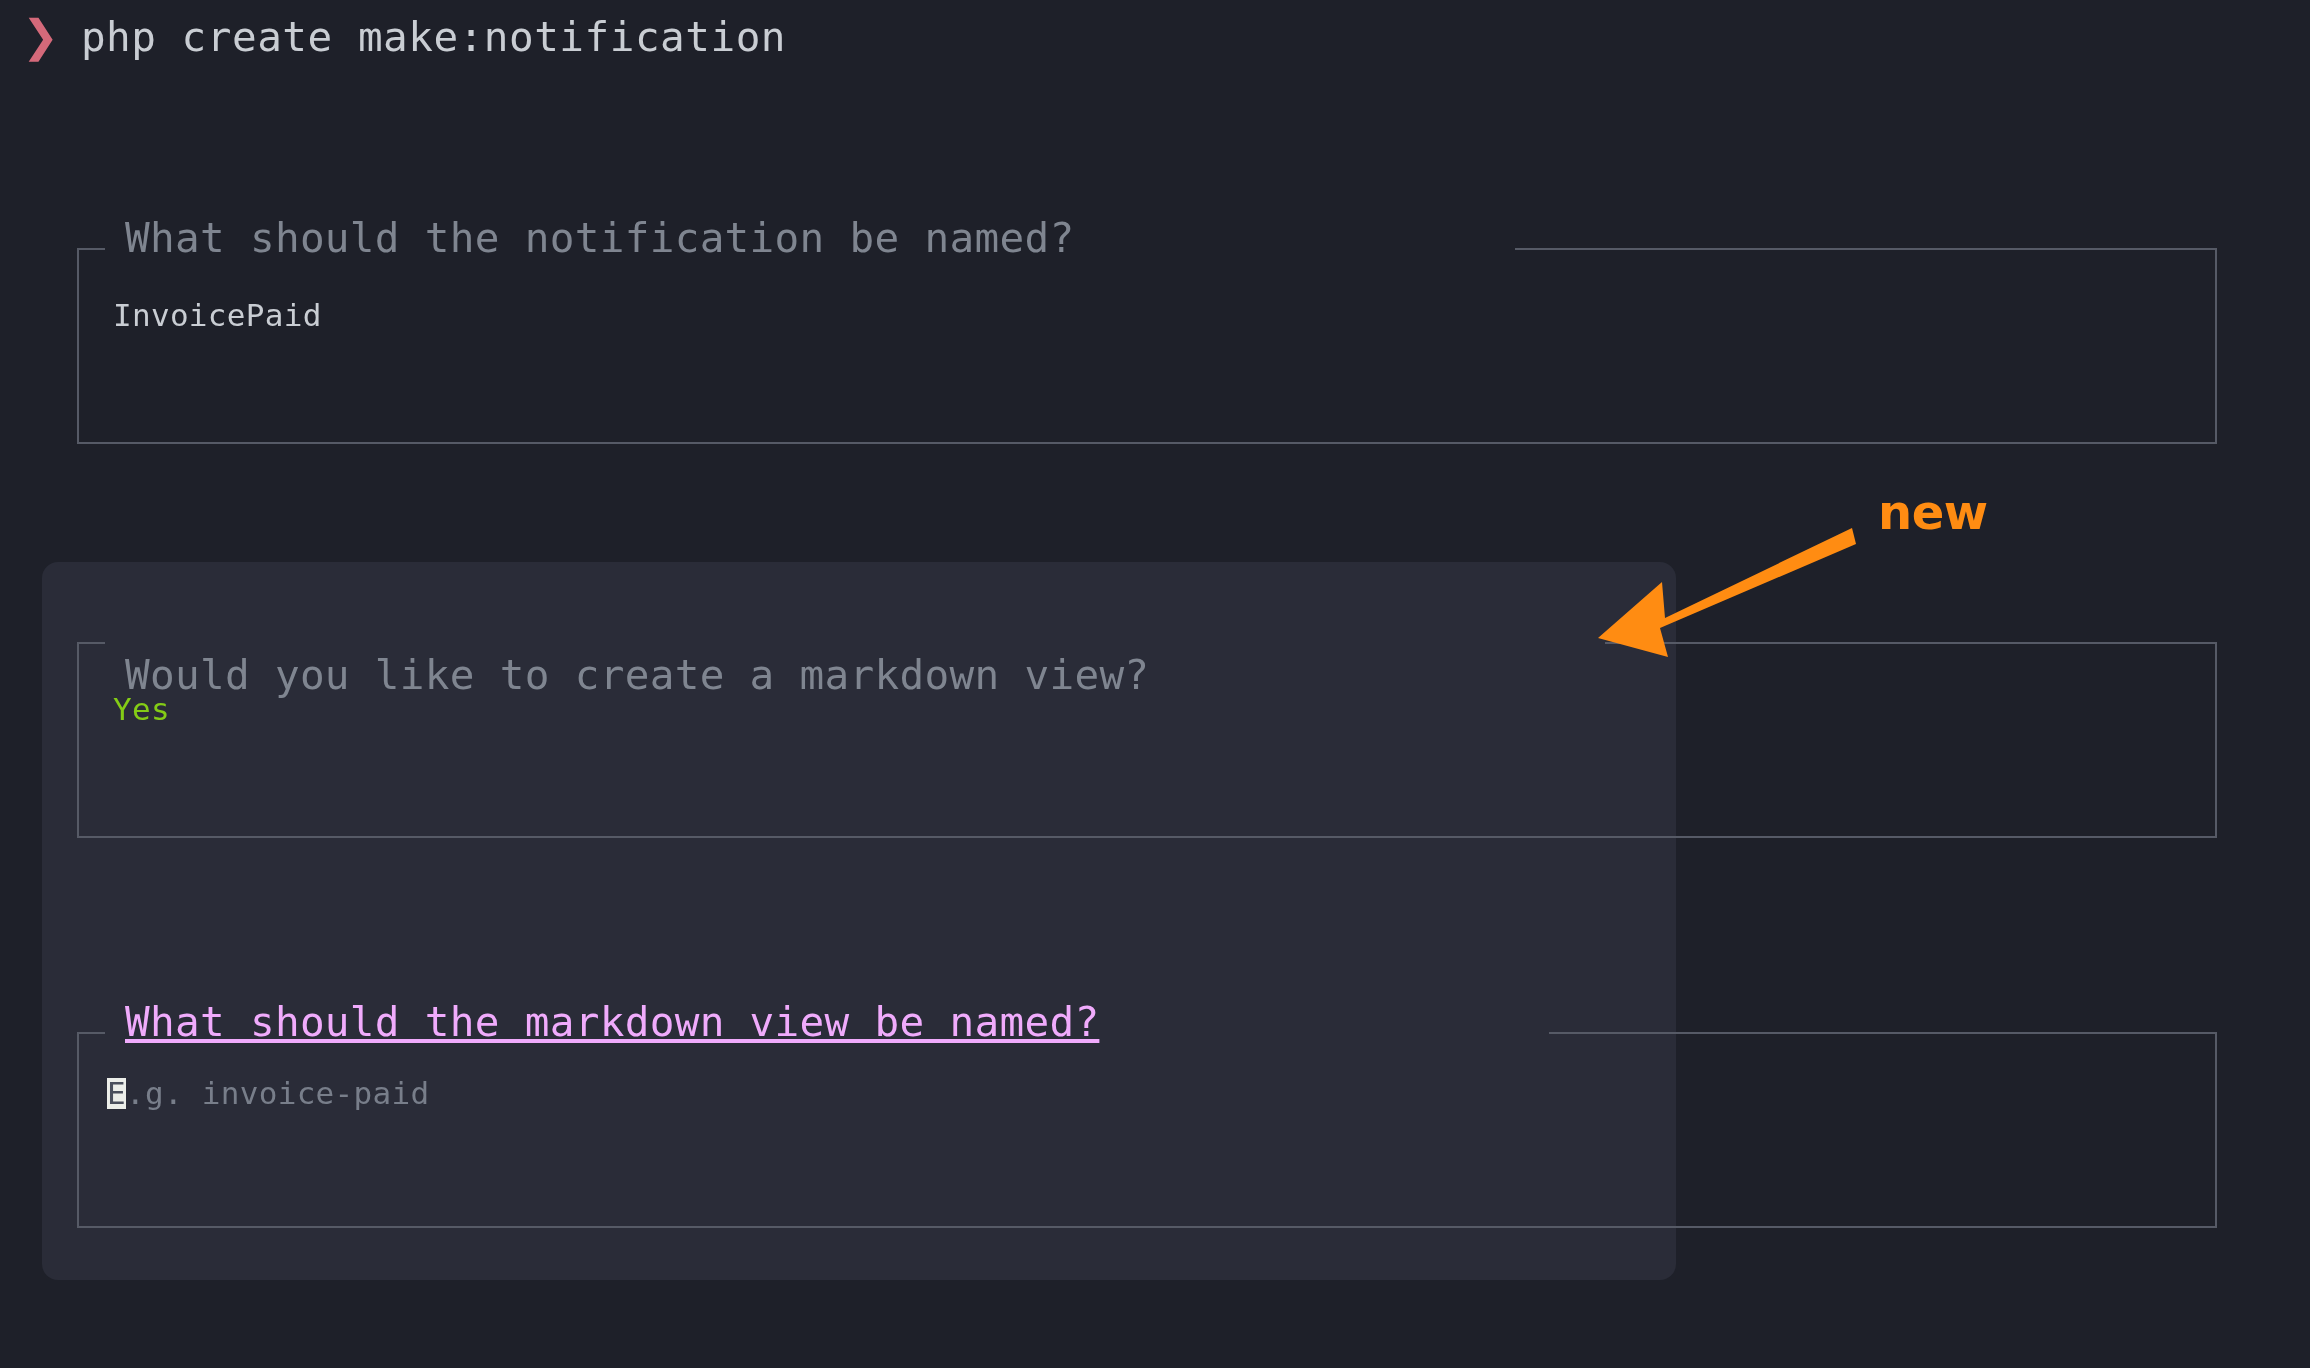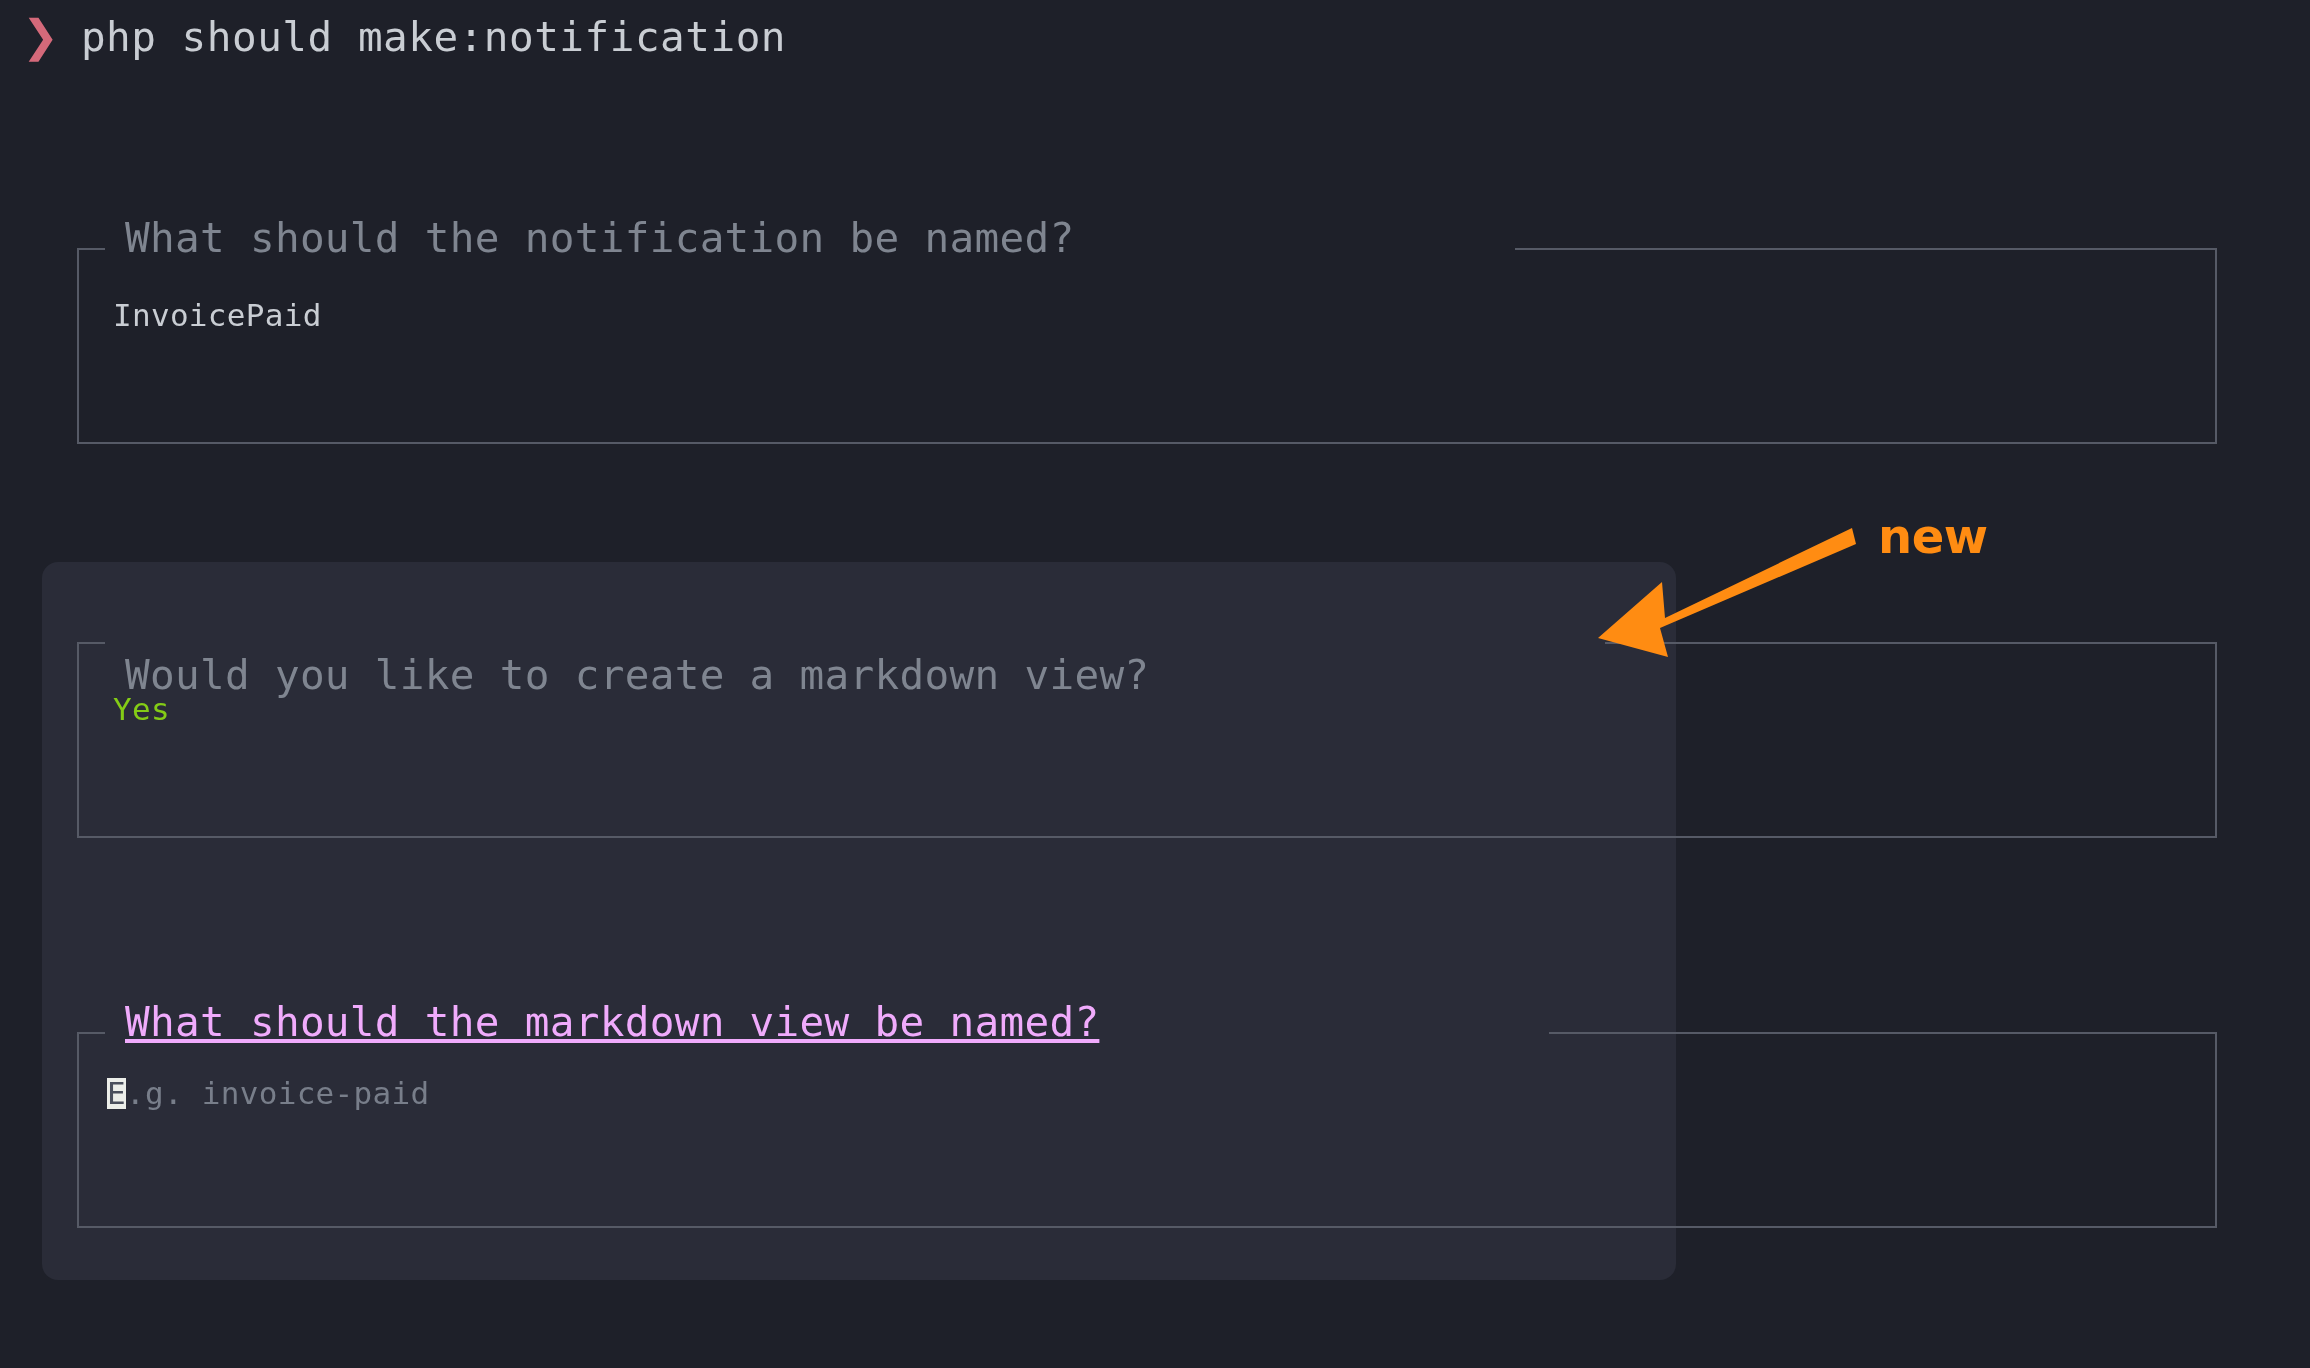--- a/index.html
+++ b/index.html
@@ -153,38 +153,38 @@
     position: absolute;
     left: 1590px;
     top: 520px;
     width: 270px;
     height: 140px;
     pointer-events: none;
   }
   #annotation-label {
     position: absolute;
     left: 1878px;
-    top: 512px;
+    top: 488px;
     color: #ff8c12;
     font-family: "DejaVu Sans", sans-serif;
     font-weight: bold;
     font-size: 48px;
     line-height: 1;
     letter-spacing: -0.5px;
     white-space: pre;
   }
 </style>
 </head>
 <body>
 
 <div id="terminal">
 
   <div class="cmd-line">
     <span class="cmd-chevron">❯</span>
-    <span class="cmd-text">php should make:notification</span>
+    <span class="cmd-text">php create make:notification</span>
   </div>
 
   <div class="highlight-panel"></div>
 
   <div class="field" id="field-notification-name">
     <div class="field-border"></div>
     <div class="field-top-left"></div>
     <div class="field-top-right"></div>
     <div class="field-legend legend-muted">What should the notification be named?</div>
     <div class="field-value value-answered">InvoicePaid</div>

